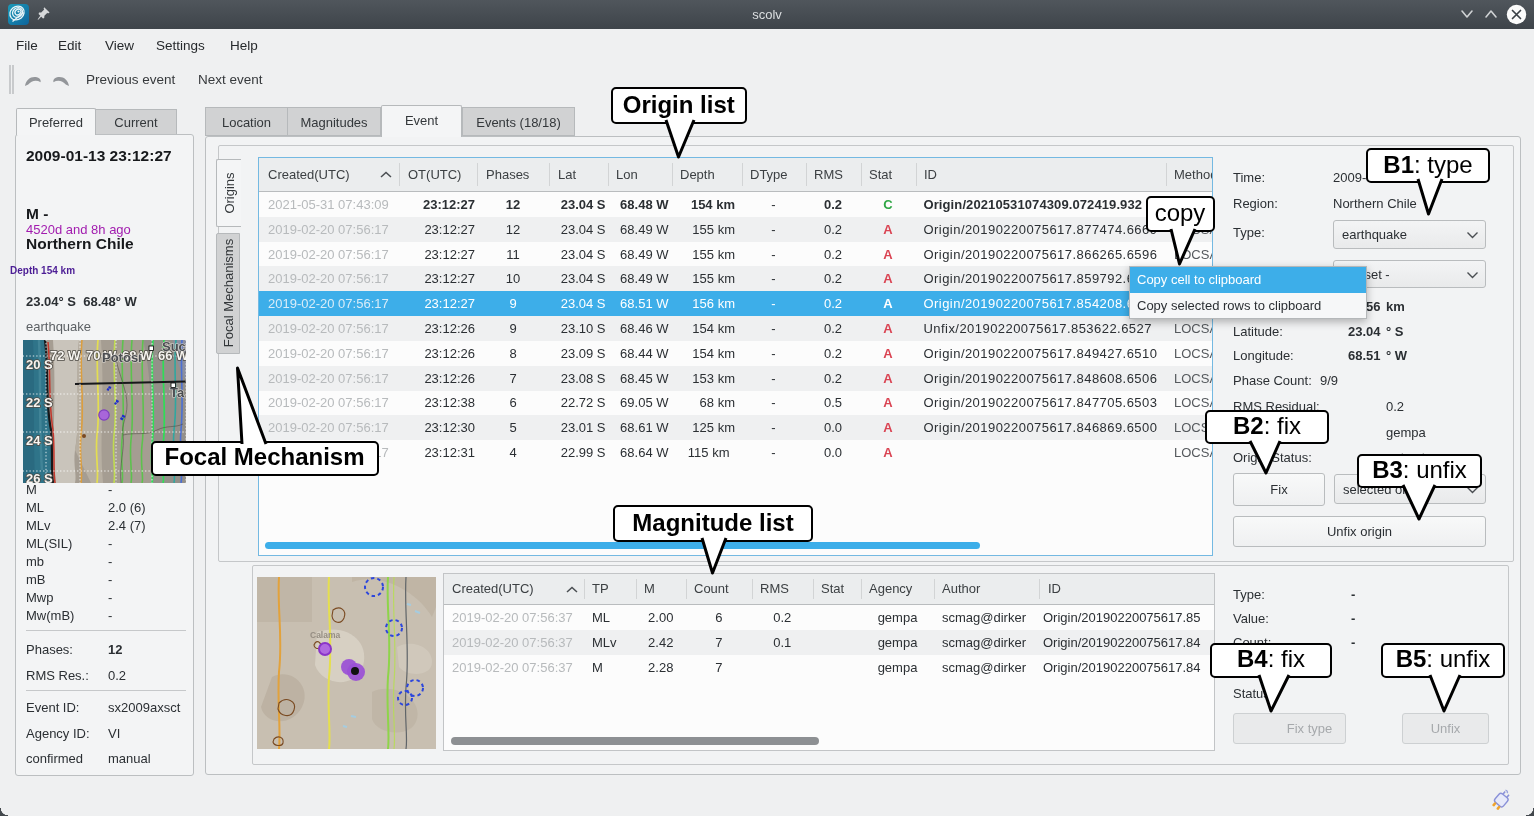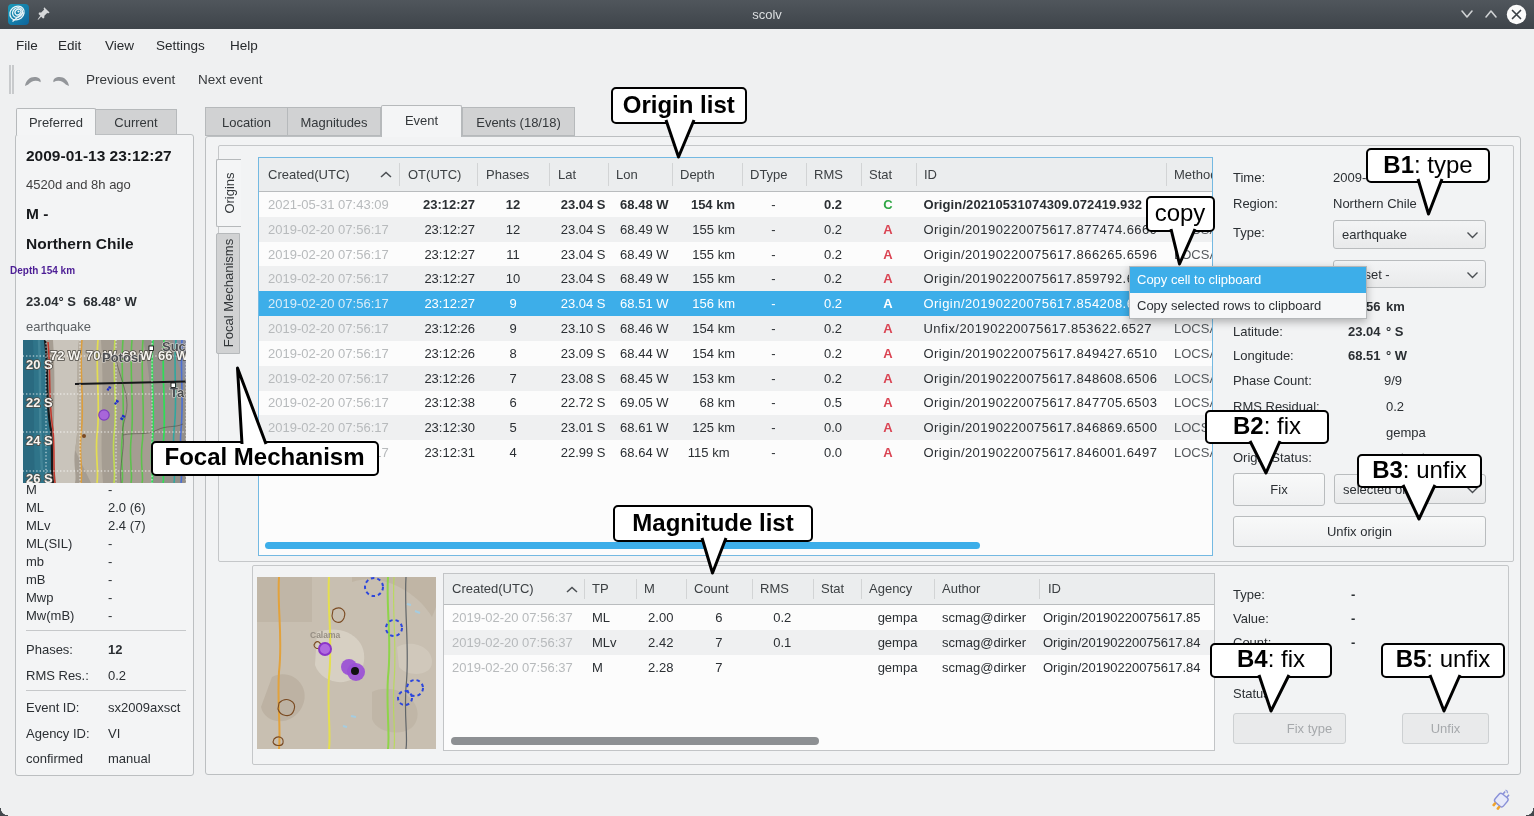--- a/index.html
+++ b/index.html
@@ -11,21 +11,21 @@
 .menubar span{position:absolute;top:0;line-height:33px;color:#26292c;font-size:13.5px;}
 .toolbar{position:absolute;left:0;top:62px;width:1534px;height:35px;}
 .toolbar .lbl{position:absolute;top:0;line-height:35px;color:#36393c;font-size:13.5px;}
 .panel{position:absolute;border:1px solid #bcbfc1;border-radius:3px;background:#f2f3f4;}
 .tab{position:absolute;border:1px solid #b6b9bb;background:#d1d2d3;color:#33373a;text-align:center;font-size:13px;}
 .tab.active{background:#f4f5f6;border-bottom:none;z-index:3;}
 .vtab{position:absolute;border:1px solid #b6b9bb;background:#d1d2d3;}
 .vtab.active{background:#f4f5f6;border-right:none;z-index:3;}
 .vtab span{position:absolute;left:50%;top:50%;transform:translate(-50%,-50%) rotate(-90deg);white-space:nowrap;font-size:13px;color:#33373a;}
 .lab{position:absolute;font-size:13px;color:#2b2f33;white-space:nowrap;}
-.gray{color:#404040;}
+.gray{color:#a21caf;margin-top:45px;}
 .b{font-weight:bold;}
 .btn{position:absolute;background:linear-gradient(#f8f9f9,#eff0f1);border:1px solid #b9bcbe;border-radius:3px;text-align:center;font-size:13px;color:#2b2f33;}
 .btn.dis{background:#e9eaeb;color:#a6a9ac;border-color:#cdd0d2;}
 .combo{position:absolute;background:linear-gradient(#f3f4f5,#e9eaeb);border:1px solid #b9bcbe;border-radius:3px;font-size:13px;color:#2b2f33;}
 .combo .ct{position:absolute;left:8px;top:50%;transform:translateY(-50%);white-space:nowrap;}
 .bub{position:absolute;background:#fff;border:2.5px solid #000;border-radius:5px;color:#000;font-size:24px;font-weight:bold;white-space:nowrap;z-index:60;text-align:center;}
 .bub .n{font-weight:normal;}
 .tail{position:absolute;z-index:61;overflow:visible;}
 .sep{position:absolute;height:1px;background:#c6c8ca;}
 </style></head>
@@ -377,21 +377,20 @@
 <div class="r" style="top:282.0px;">
         <div class="cg" style="left:9px;">2019-02-20 07:56:17</div>
         <div class="rt" style="left:139.5px;width:76.5px;">23:12:31</div>
         <div class="ct" style="left:218px;width:72px;">4</div>
         <div class="rt" style="left:290px;width:56.5px;">22.99 S</div>
         <div class="rt" style="left:348.5px;width:61px;">68.64 W</div>
         <div class="rt" style="left:407px;width:63.5px;">115 km</div>
         <div class="ct" style="left:482.5px;width:64px;">-</div>
         <div class="ct" style="left:546.5px;width:55px;">0.0</div>
         <div class="ct" style="left:601.5px;width:55px;font-weight:bold;color:#da4453;">A</div>
-        <div style="left:664.5px;width:242px;overflow:hidden;letter-spacing:0.45px;">Origin/20190220075617.846001.6497</div>
         <div class="cg" style="left:915px;width:40px;overflow:hidden;color:#55595d;">LOCSAT(iasp91)</div>
       </div>
 </div>
 
 <div class="abs" style="left:265px;top:542px;width:715px;height:7px;background:#3daee9;border-radius:3.5px;z-index:5;"></div>
 
 <div id="oinfo">
 <div class="lab" style="left:1233px;top:170px;">Time:</div>
       <div class="lab" style="left:1333px;top:170px;">2009-01-13 23:12:27</div>
 <div class="lab" style="left:1233px;top:196px;">Region:</div>
@@ -412,21 +411,21 @@
 <div class="lab" style="left:1233px;top:299px;">Depth:</div>
       <div class="lab b rt" style="left:1300px;top:299px;width:80.5px;text-align:right;">156</div>
       <div class="lab b" style="left:1386px;top:299px;">km</div>
 <div class="lab" style="left:1233px;top:324px;">Latitude:</div>
       <div class="lab b" style="left:1300px;top:324px;width:80.5px;text-align:right;">23.04</div>
       <div class="lab b" style="left:1386px;top:324px;">° S</div>
 <div class="lab" style="left:1233px;top:348px;">Longitude:</div>
       <div class="lab b" style="left:1300px;top:348px;width:80.5px;text-align:right;">68.51</div>
       <div class="lab b" style="left:1386px;top:348px;">° W</div>
 <div class="lab" style="left:1233px;top:373px;">Phase Count:</div>
-      <div class="lab" style="left:1384px;top:373px;">9/9</div>
+      <div class="lab" style="left:1320px;top:373px;">9/9</div>
 <div class="lab" style="left:1233px;top:399px;">RMS Residual:</div>
       <div class="lab" style="left:1386px;top:399px;">0.2</div>
 <div class="lab" style="left:1233px;top:425px;">Agency:</div>
       <div class="lab" style="left:1386px;top:425px;">gempa</div>
 <div class="lab" style="left:1233px;top:450px;">Origin Status:</div>
       <div class="lab" style="left:1386px;top:450px;">not set</div>
 <div class="btn" style="left:1233px;top:473px;width:92px;height:33px;line-height:31px;">Fix</div>
 <div class="combo" style="left:1334px;top:474px;width:152px;height:30px;">
         <span class="ct" style="left:8px;">selected origin</span>
 <svg style="position:absolute;right:6px;top:11px" width="13" height="9" viewBox="0 0 13 9">

